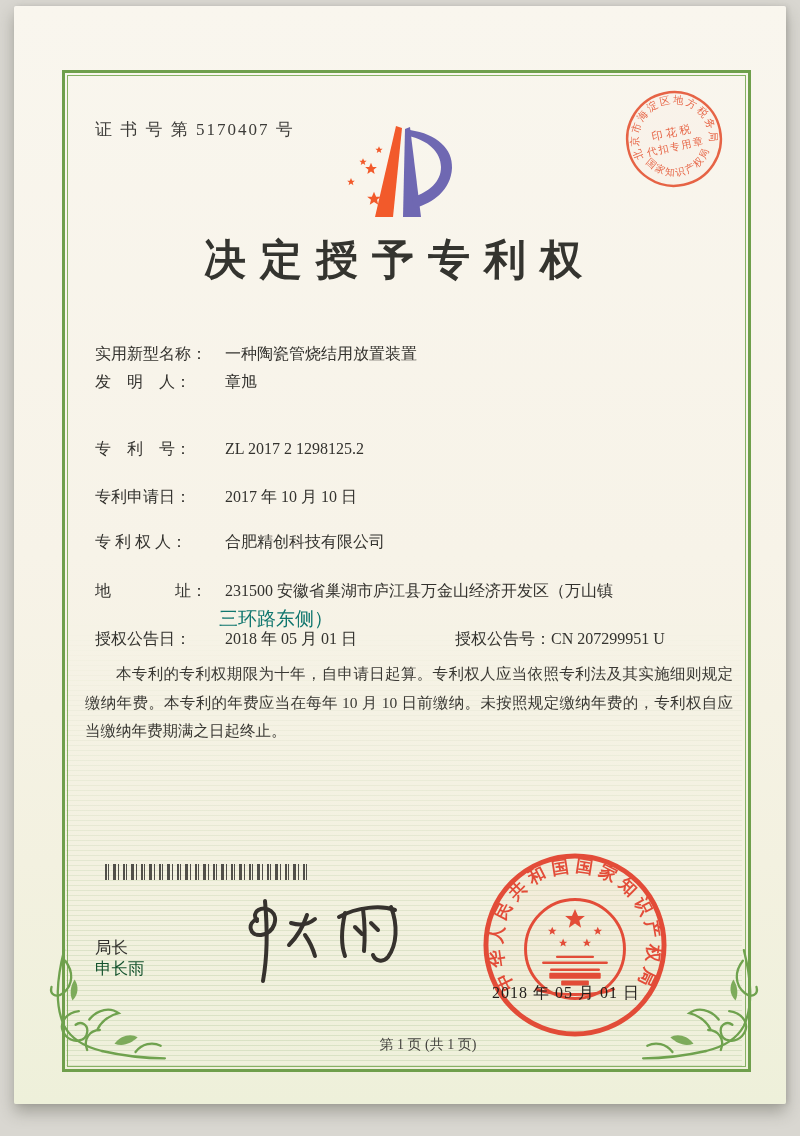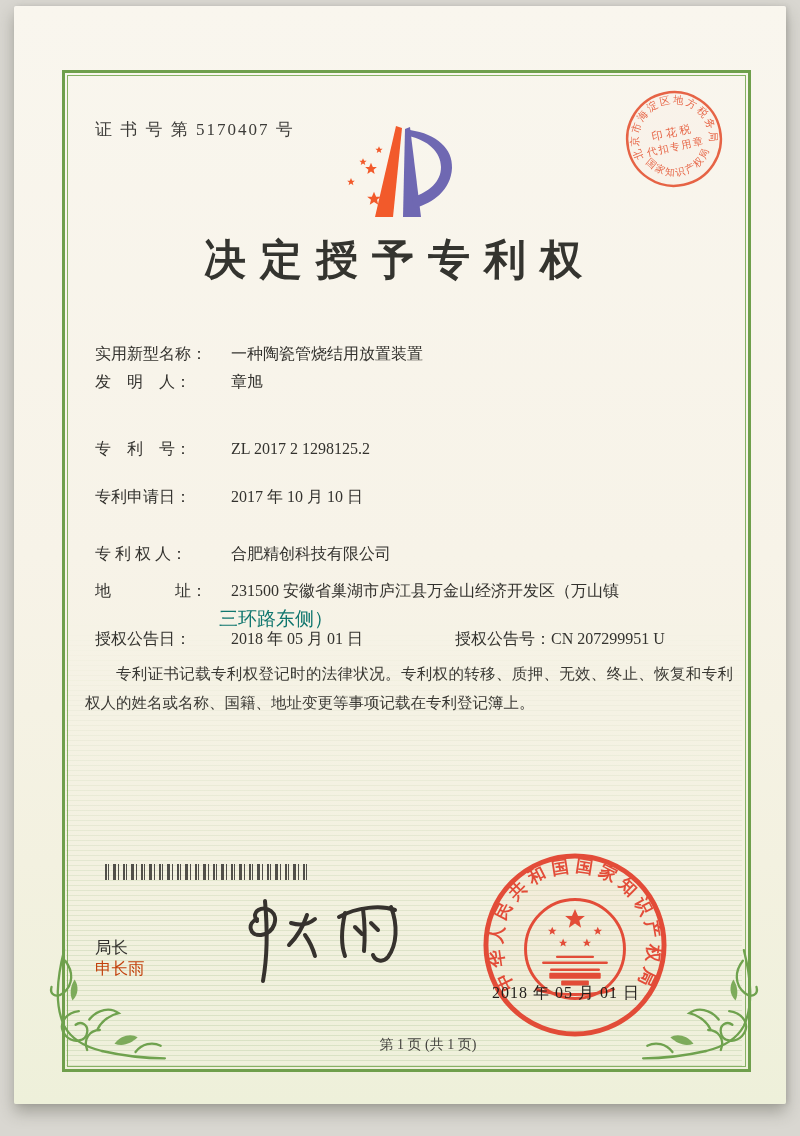--- a/index.html
+++ b/index.html
@@ -27,39 +27,39 @@
     mask-image:linear-gradient(to bottom,transparent 0%,rgba(0,0,0,.55) 45%,#000 80%);
   }
   .abs{position:absolute;}
   .cert-number{left:95px;top:118px;font-size:17px;letter-spacing:2px;color:#3c3b38;}
   .title{
     left:0;top:232px;width:800px;text-align:center;
     font-size:42px;font-weight:bold;letter-spacing:14px;color:#34342f;
   }
   .field-row{left:95px;width:640px;font-size:16px;color:#33322e;white-space:nowrap;}
   .field-label{display:inline-block;width:120px;}
-  .field-value{margin-left:16px;}
+  .field-value{margin-left:10px;}
   .addr2{left:219px;top:606px;font-size:19px;color:#0f766e;}
   .row7b{left:455px;top:629px;font-size:16px;color:#33322e;white-space:nowrap;}
   .body-text{
     left:85px;top:660px;width:648px;font-size:15.5px;line-height:28.5px;
     text-align:justify;color:#3a3934;
   }
   .body-text p{margin:0;text-indent:2em;}
   .barcode{
     left:105px;top:864px;width:203px;height:16px;
     background:repeating-linear-gradient(90deg,
       #34332f 0 2px,transparent 2px 3px,
       #34332f 3px 4px,transparent 4px 8px,
       #34332f 8px 11px,transparent 11px 13px,
       #34332f 13px 14px,transparent 14px 18px);
     opacity:.85;
   }
   .sig-title{left:95px;top:926px;font-size:16.5px;color:#33322e;font-family:"Liberation Sans","DejaVu Sans",sans-serif;margin-top:11px;}
-  .sig-name{left:95px;top:958px;font-size:16.5px;color:#c2410c;font-family:"Liberation Sans","DejaVu Sans",sans-serif;}
+  .sig-name{left:95px;top:958px;font-size:16.5px;color:#14532d;font-family:"Liberation Sans","DejaVu Sans",sans-serif;}
   .seal-date{left:492px;top:983px;font-size:16px;letter-spacing:1px;color:#201e1b;}
   .footer{left:0;top:1036px;width:800px;text-align:center;font-size:14px;color:#44433f;padding-left:28px;}
   svg{overflow:visible;}
 </style>
 </head>
 <body>
 
 <div class="paper"></div>
 <div class="texture"></div>
 <div class="frame">
@@ -138,36 +138,36 @@
 </div>
 <div class="abs field-row" style="top:372px;">
   <span class="field-label">发　明　人：</span><span class="field-value">章旭</span>
 </div>
 <div class="abs field-row" style="top:439px;">
   <span class="field-label">专　利　号：</span><span class="field-value">ZL 2017 2 1298125.2</span>
 </div>
 <div class="abs field-row" style="top:487px;">
   <span class="field-label">专利申请日：</span><span class="field-value">2017 年 10 月 10 日</span>
 </div>
-<div class="abs field-row" style="top:544px;">
+<div class="abs field-row" style="top:532px;">
   <span class="field-label">专 利 权 人：</span><span class="field-value">合肥精创科技有限公司</span>
 </div>
 <div class="abs field-row" style="top:581px;">
   <span class="field-label">地　　　　址：</span><span class="field-value">231500 安徽省巢湖市庐江县万金山经济开发区（万山镇</span>
 </div>
 <div class="abs addr2">三环路东侧）</div>
 <div class="abs field-row" style="top:629px;">
   <span class="field-label">授权公告日：</span><span class="field-value">2018 年 05 月 01 日</span>
 </div>
 <div class="abs row7b">
   <span>授权公告号：</span><span>CN 207299951 U</span>
 </div>
 
 <div class="abs body-text">
-  <p>专利证书记载专利权登记时的法律状况。专利权的转移、质押、无效、终止、恢复和专利权人的姓名或名称、国籍、地址变更等事项记载在专利登记簿上。</p>
+  <p>本专利的专利权期限为十年，自申请日起算。专利权人应当依照专利法及其实施细则规定缴纳年费。本专利的年费应当在每年 10 月 10 日前缴纳。未按照规定缴纳年费的，专利权自应当缴纳年费期满之日起终止。</p>
 </div>
 
 <div class="abs barcode"></div>
 
 <div class="abs sig-title">局长</div>
 <div class="abs sig-name">申长雨</div>
 <svg class="abs" style="left:205px;top:893px;width:220px;height:100px;" viewBox="0 0 220 100">
   <g fill="none" stroke="#221e1b" stroke-width="4" stroke-linecap="round" opacity=".9">
     <path d="M 52,28 C 45,18 58,12 66,18 C 74,24 70,40 56,42 C 44,43 42,30 52,26"></path>
     <path d="M 60,8 C 62,30 63,60 58,88"></path>

